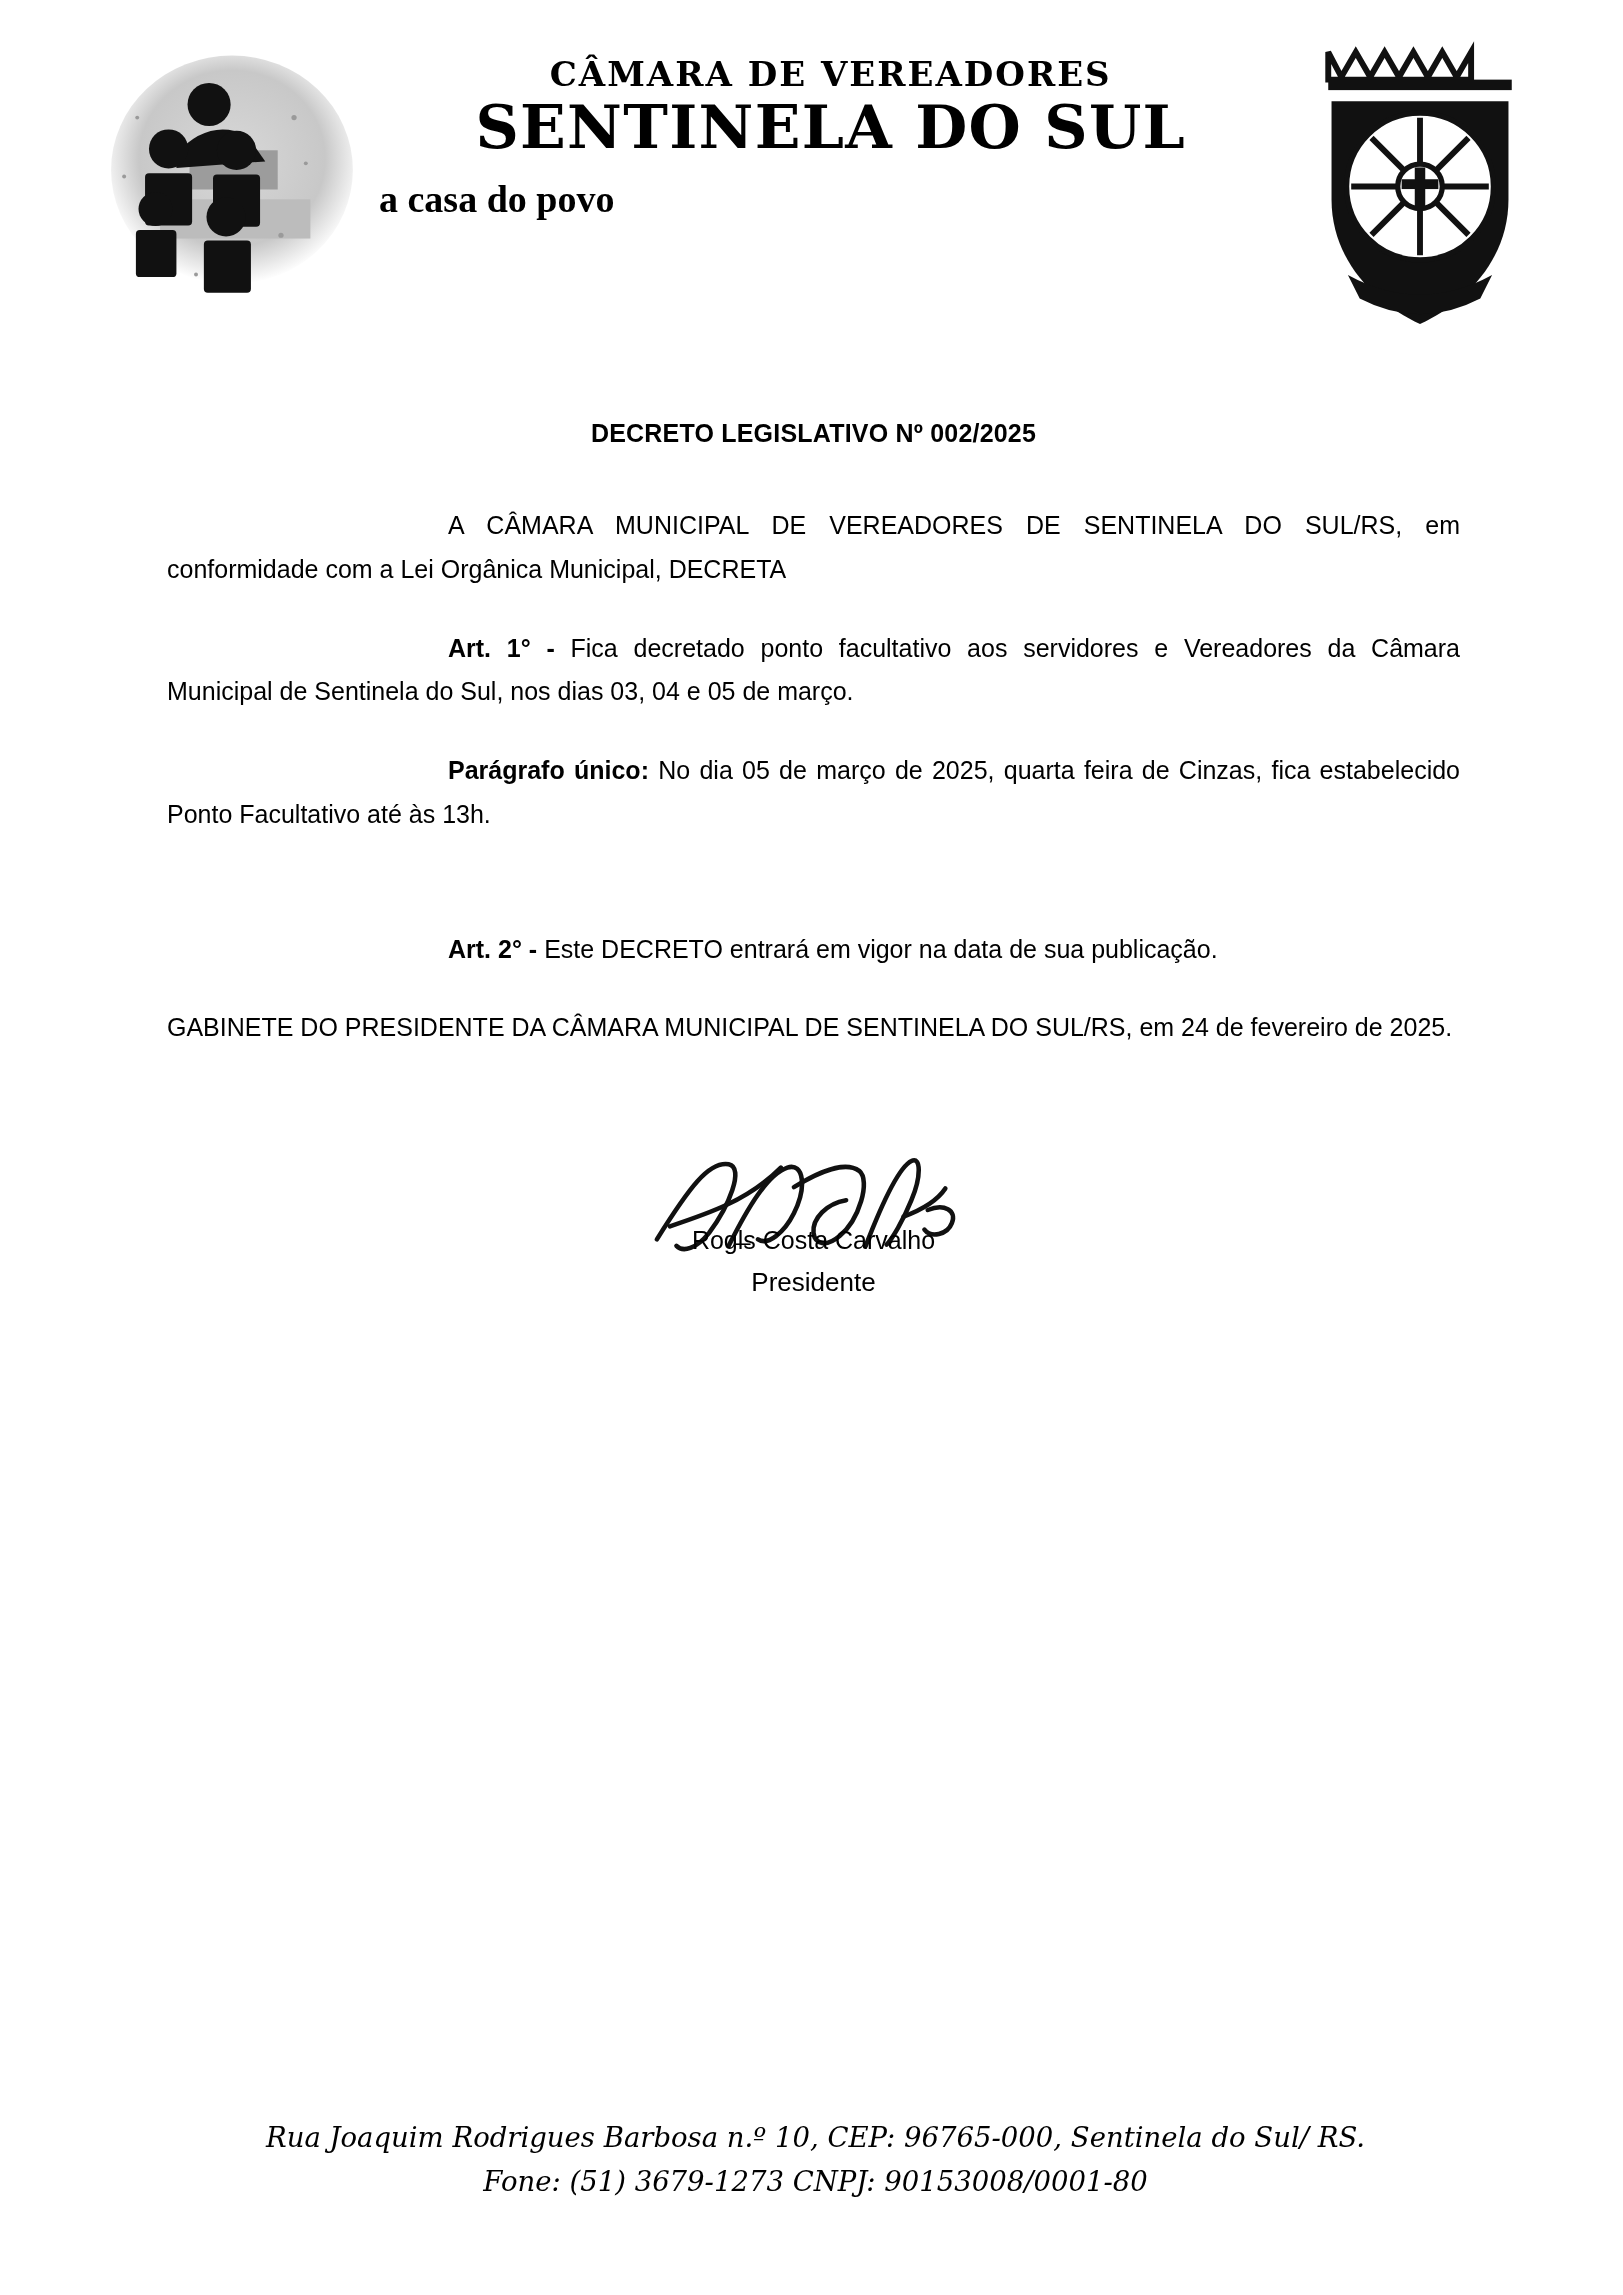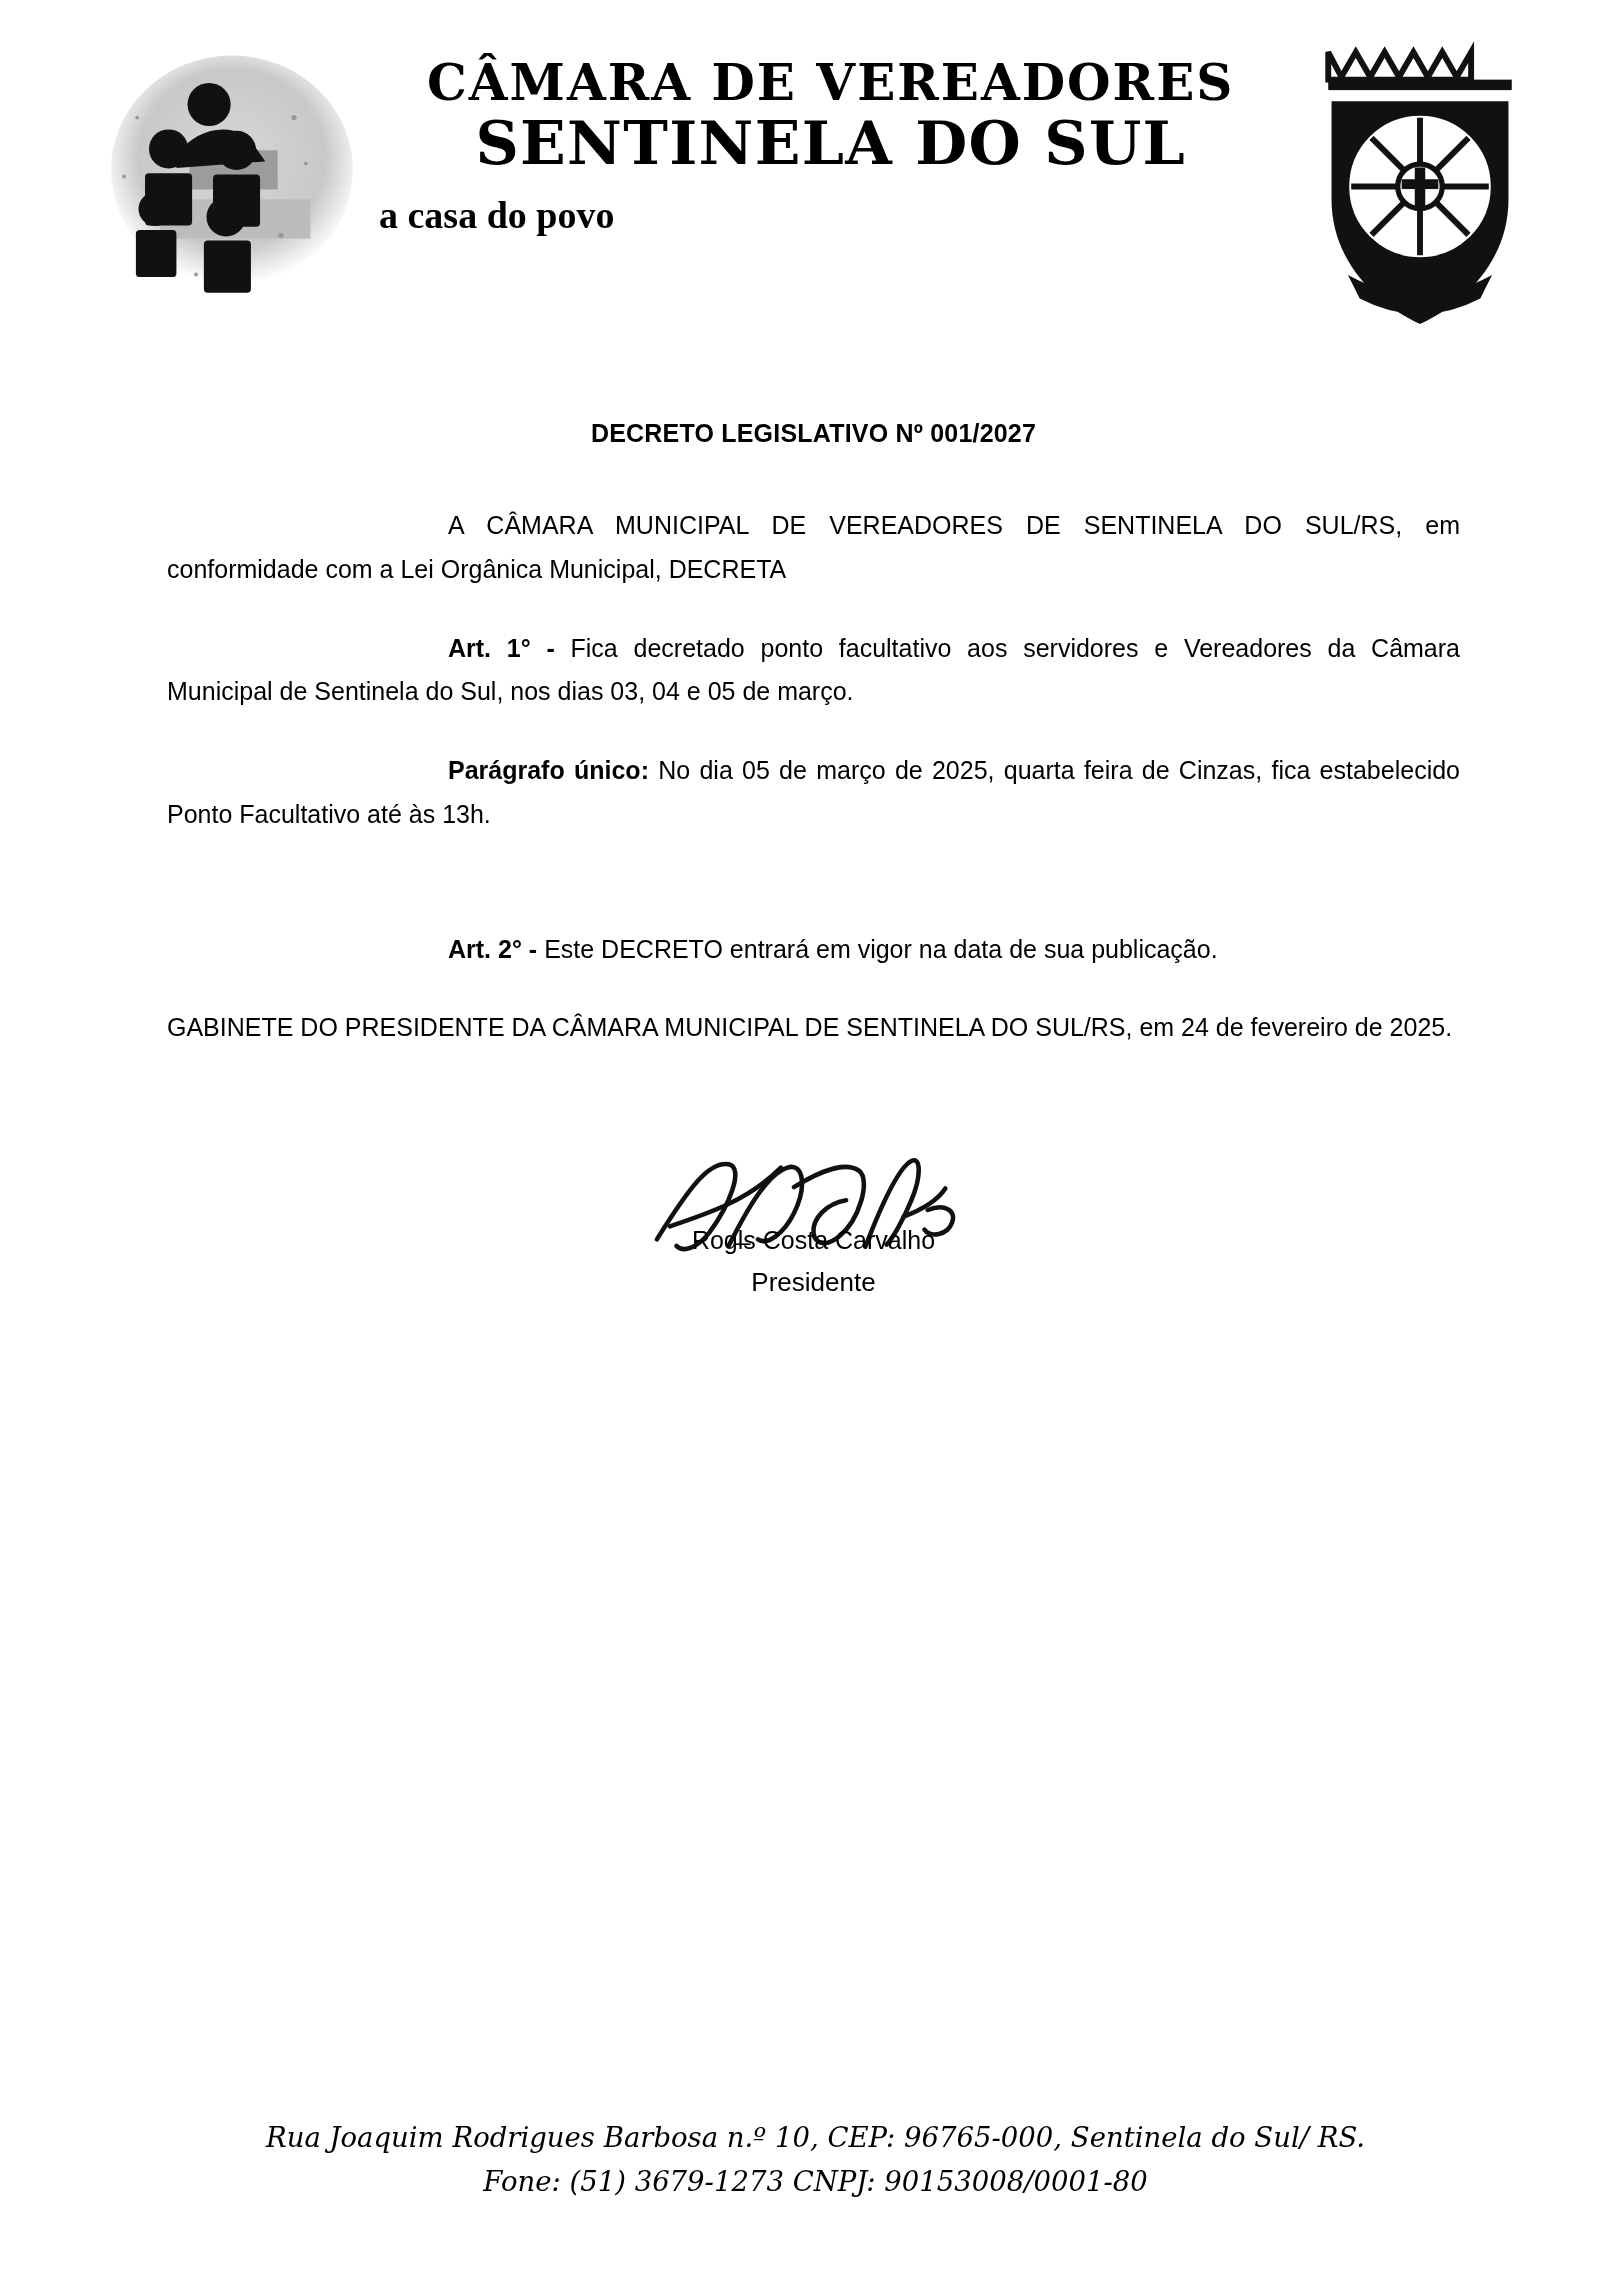--- a/index.html
+++ b/index.html
@@ -52,21 +52,21 @@
   .header-text {
     flex: 1 1 auto;
     text-align: center;
     padding-top: 18.3px;
     padding-right: 19.6px;
   }
 
   .hdr-line1 {
     font-family: "DejaVu Serif", serif;
     font-weight: bold;
-    font-size: 50px;
+    font-size: 34px;
     letter-spacing: 2px;
     line-height: 1.02;
     white-space: nowrap;
   }
   .hdr-line2 {
     font-family: "DejaVu Serif", serif;
     font-weight: bold;
     font-size: 60px;
     letter-spacing: 1.3px;
     line-height: 1.05;
@@ -226,21 +226,21 @@
         <rect x="172" y="196" width="16" height="60" fill="#111"></rect>
         <rect x="152" y="214" width="56" height="15" fill="#111"></rect>
 
         <path d="M70 360 q110 60 220 0 l-18 36 q-92 48 -184 0 z" fill="#111"></path>
       </svg>
     </div>
   </div>
 
   <div class="doc-body">
 
-    <div class="doc-title">DECRETO LEGISLATIVO Nº 001/2027</div>
+    <div class="doc-title">DECRETO LEGISLATIVO Nº 002/2025</div>
 
     <p class="para">
       <span class="indent"></span><span>A CÂMARA MUNICIPAL DE VEREADORES DE SENTINELA DO SUL/RS, em conformidade com a Lei Orgânica Municipal, DECRETA</span>
     </p>
 
     <p class="para">
       <span class="indent"></span><b>Art. 1° - </b><span>Fica decretado ponto facultativo aos servidores e Vereadores da Câmara Municipal de Sentinela do Sul, nos dias 03, 04 e 05 de março.</span>
     </p>
 
     <p class="para">

